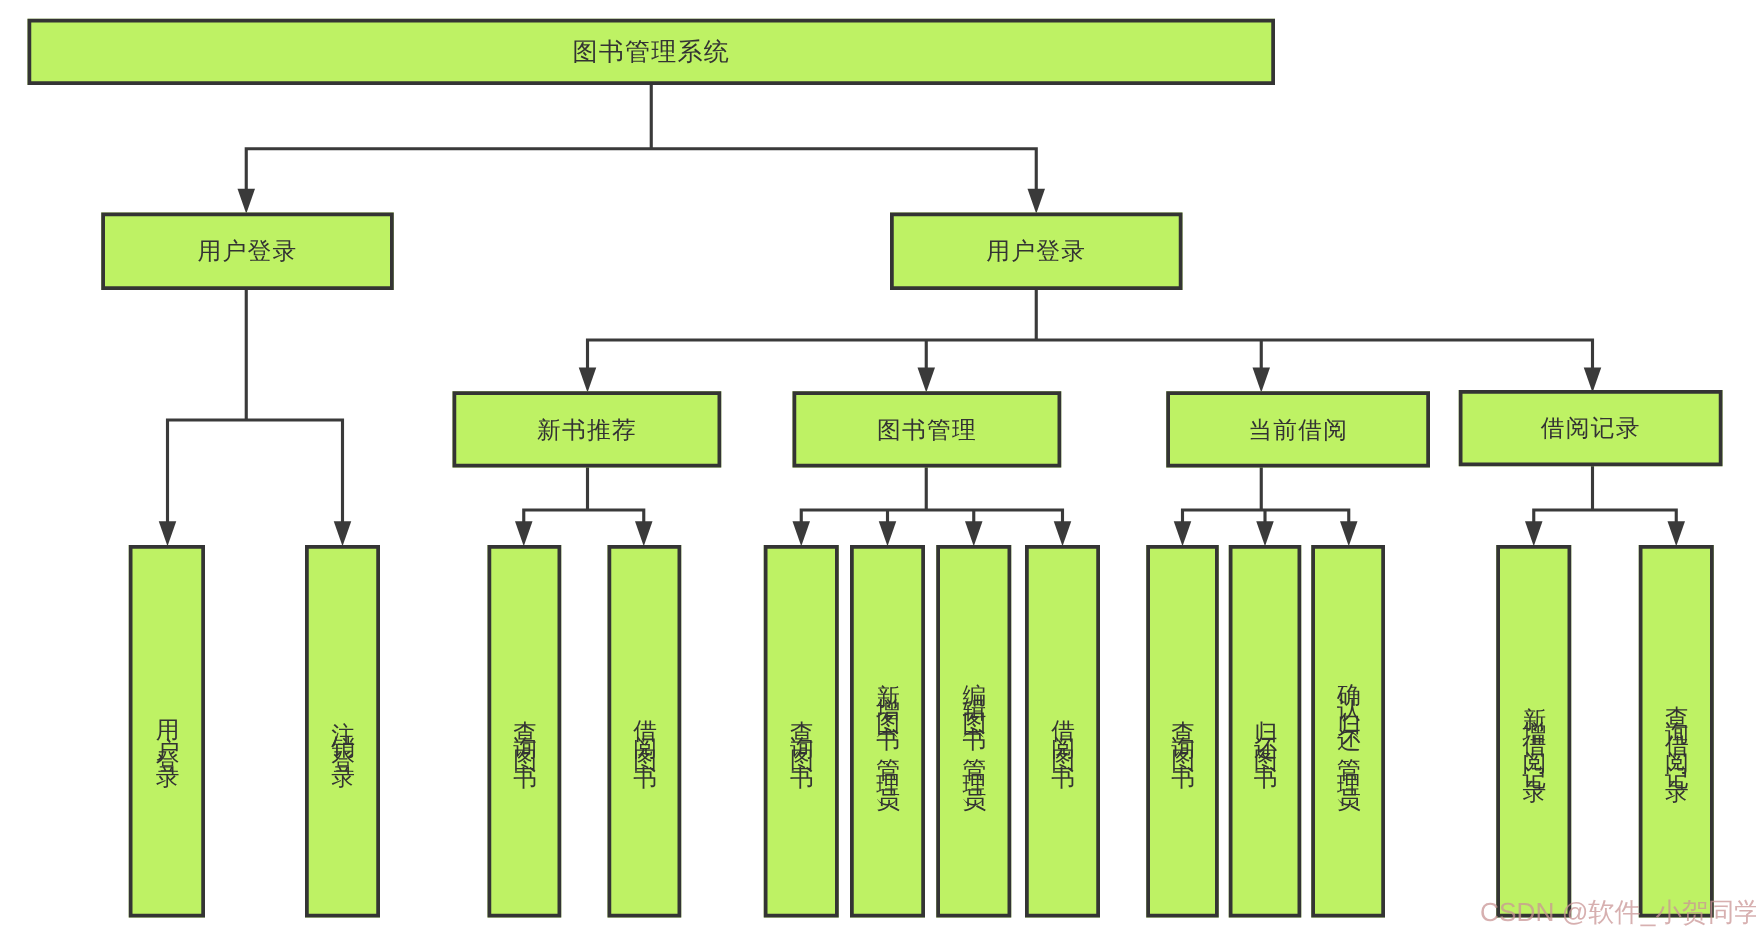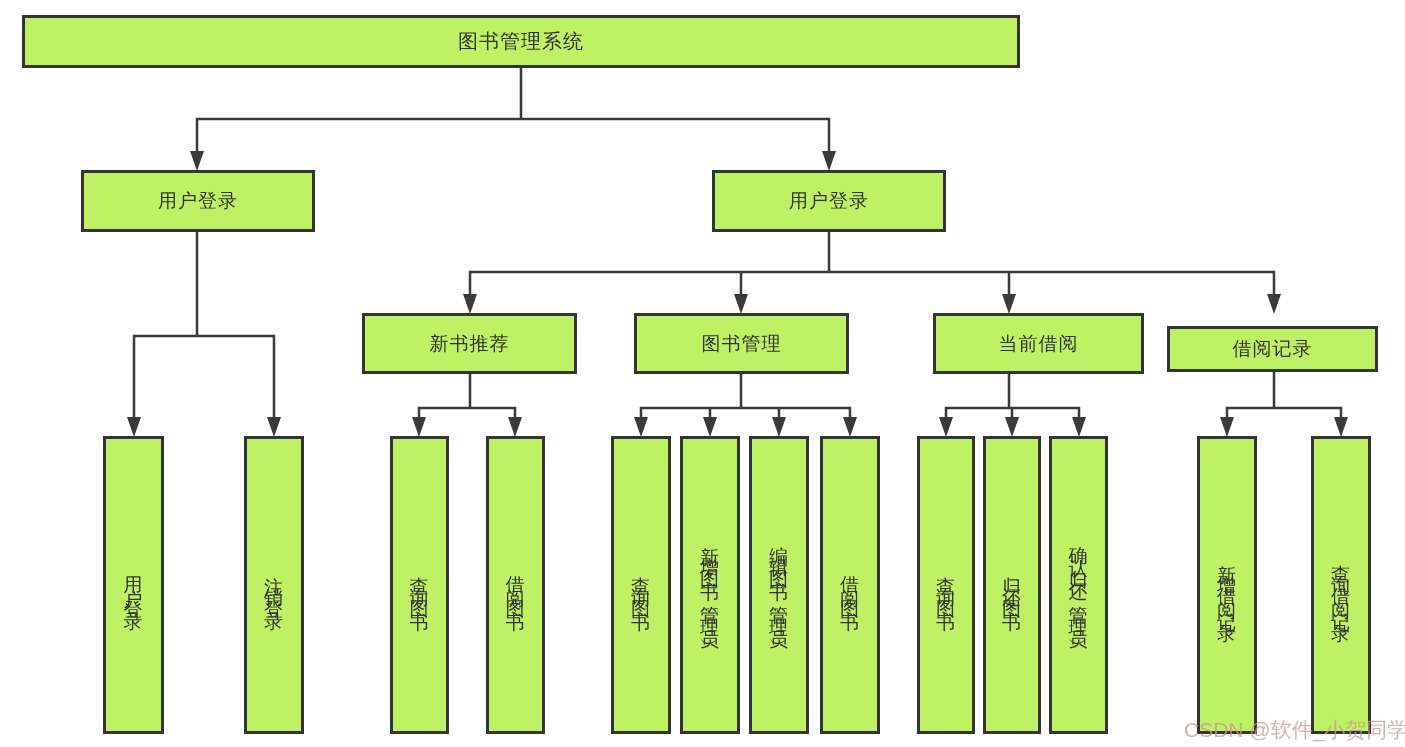--- a/index.html
+++ b/index.html
@@ -69,21 +69,21 @@
     </svg>
 
   <div class="box h root" style="left:22px;top:15px;width:998px;height:53px">图书管理系统</div>
 
   <div class="box h" style="left:81px;top:170px;width:234px;height:62px">用户登录</div>
   <div class="box h" style="left:712px;top:170px;width:234px;height:62px">用户登录</div>
 
   <div class="box h" style="left:362px;top:313px;width:215px;height:61px">新书推荐</div>
   <div class="box h" style="left:634px;top:313px;width:215px;height:61px">图书管理</div>
   <div class="box h" style="left:933px;top:313px;width:211px;height:61px">当前借阅</div>
-  <div class="box h" style="left:1167px;top:326px;width:211px;height:46px">借阅记录</div>
+  <div class="box h" style="left:1167px;top:312px;width:211px;height:61px">借阅记录</div>
 
   <div class="box v" style="left:103px;top:436px;width:61px;height:298px">用户登录</div>
   <div class="box v" style="left:244px;top:436px;width:60px;height:298px">注销登录</div>
 
   <div class="box v" style="left:390px;top:436px;width:59px;height:298px">查询图书</div>
   <div class="box v" style="left:486px;top:436px;width:59px;height:298px">借阅图书</div>
 
   <div class="box v" style="left:611px;top:436px;width:60px;height:298px">查询图书</div>
   <div class="box v" style="left:680px;top:436px;width:60px;height:298px">新增图书（管理员）</div>
   <div class="box v" style="left:749px;top:436px;width:60px;height:298px">编辑图书（管理员）</div>

